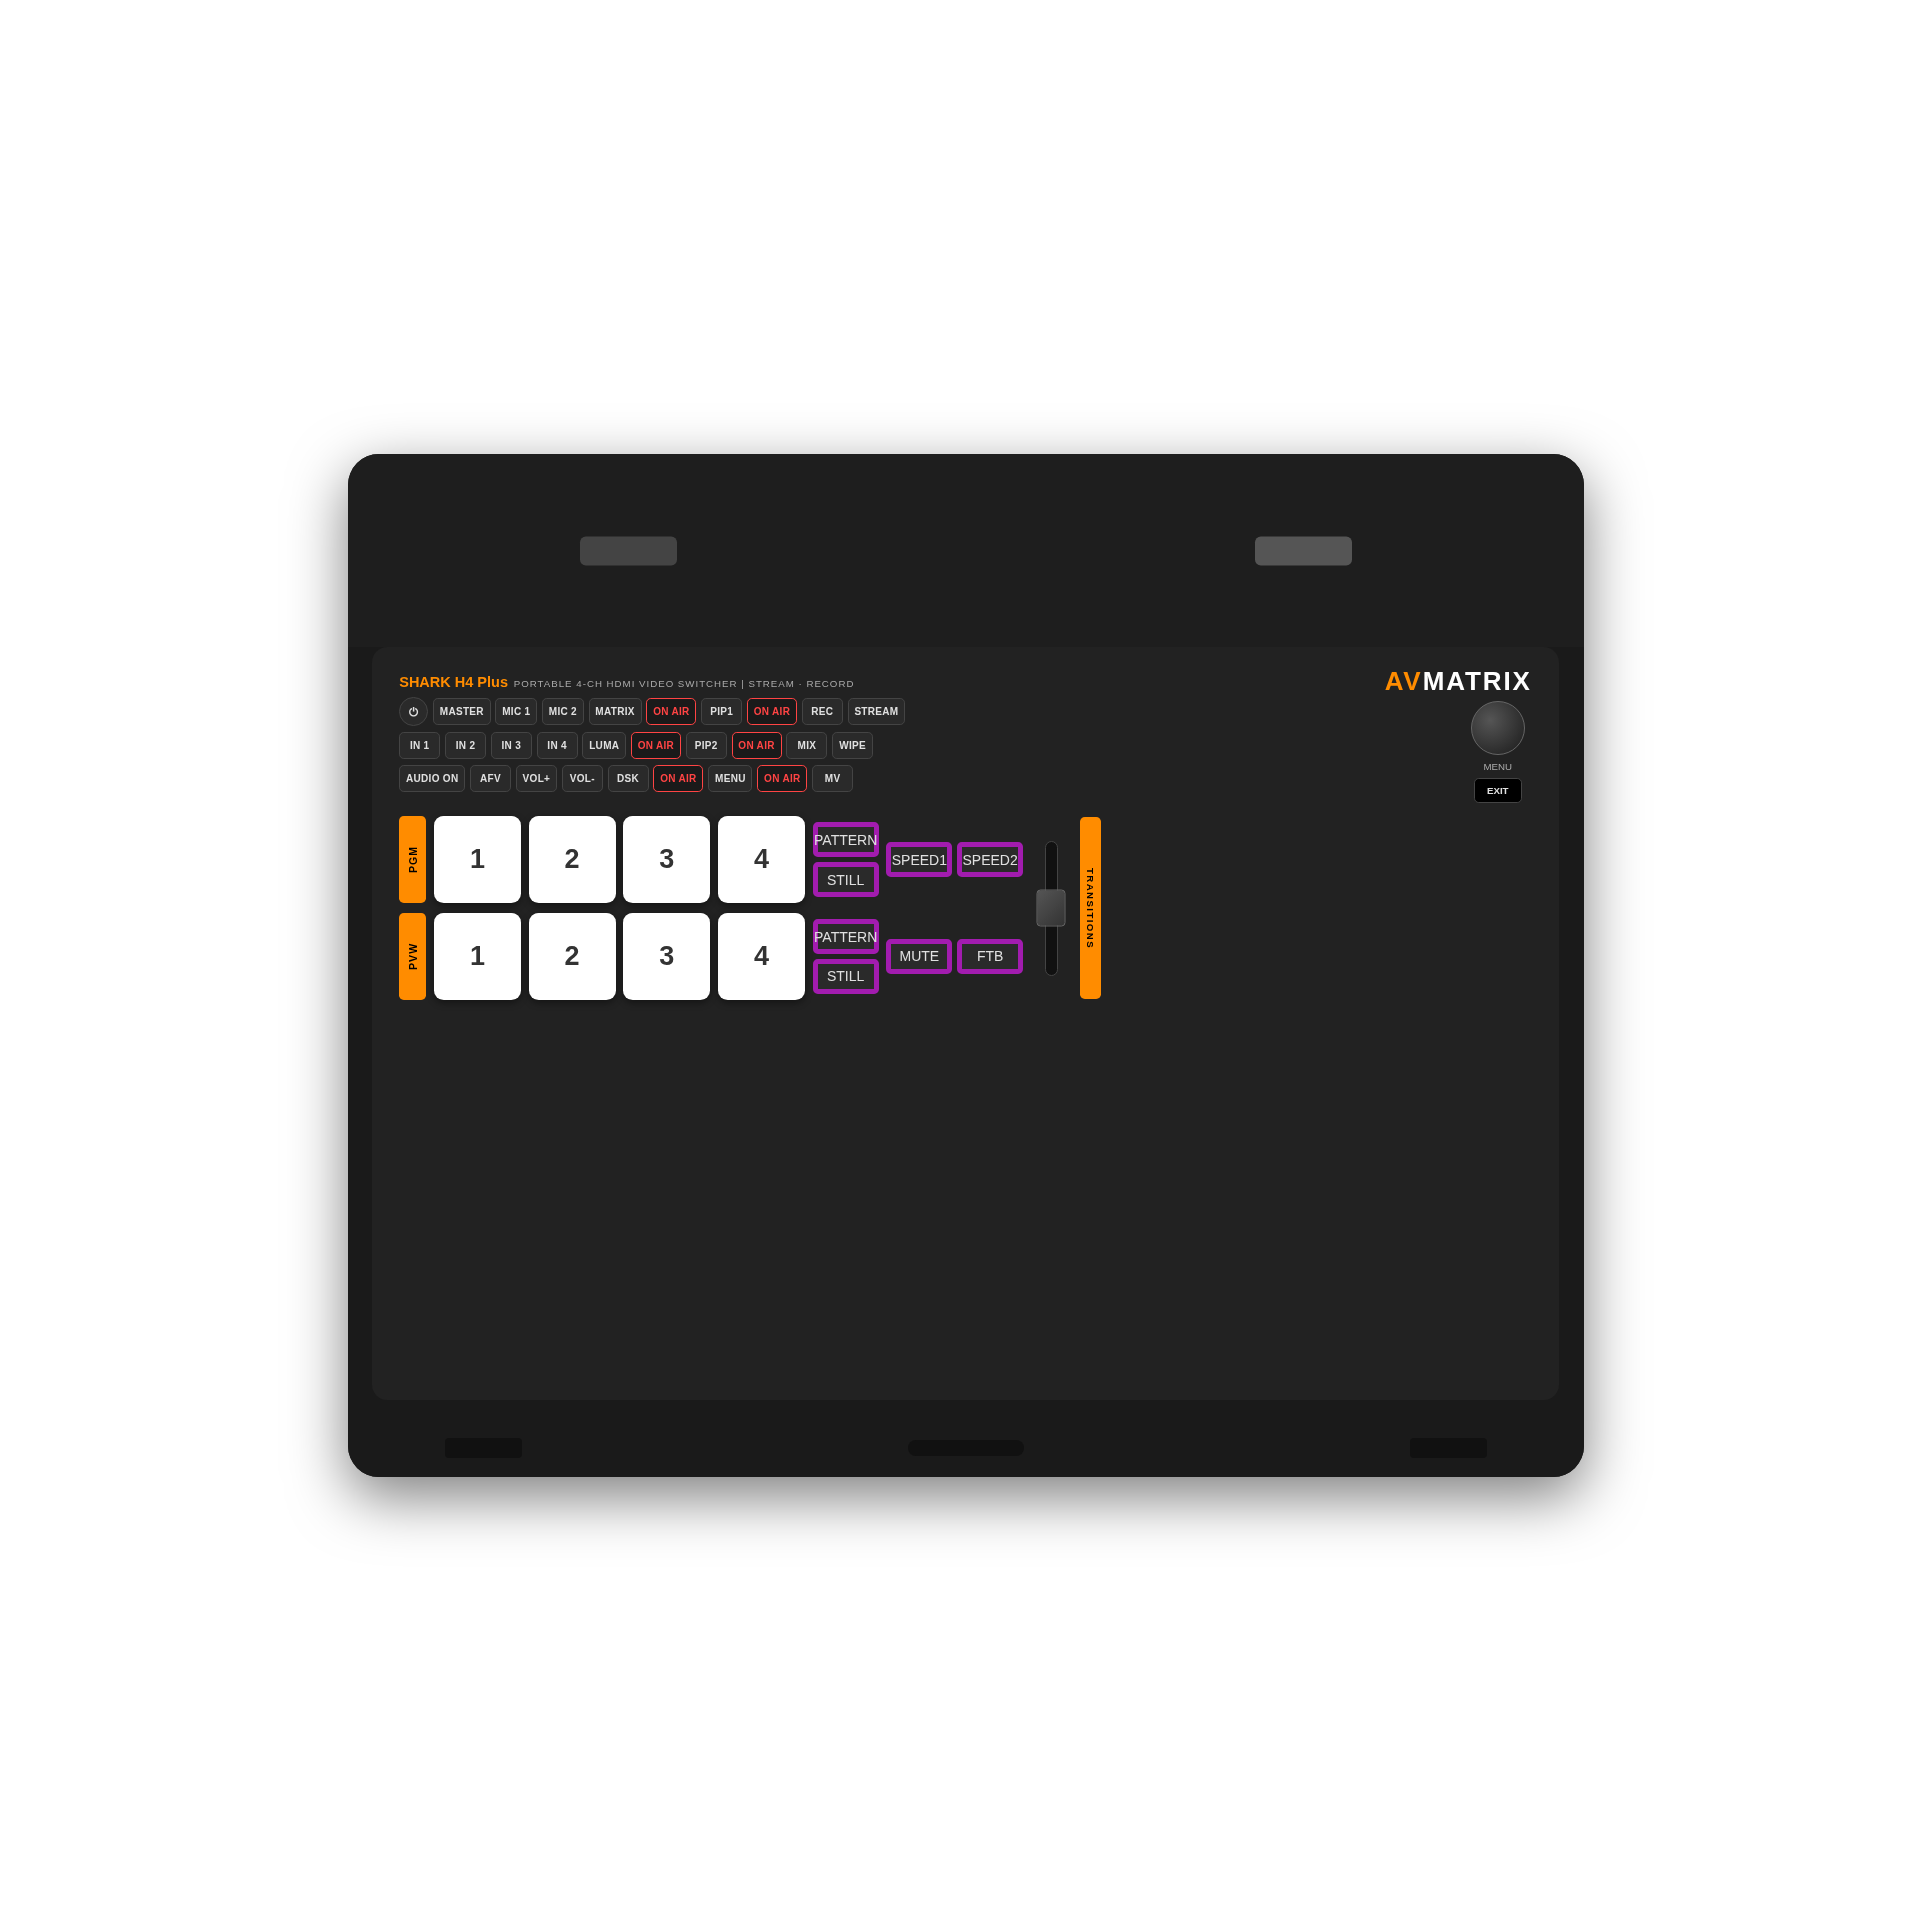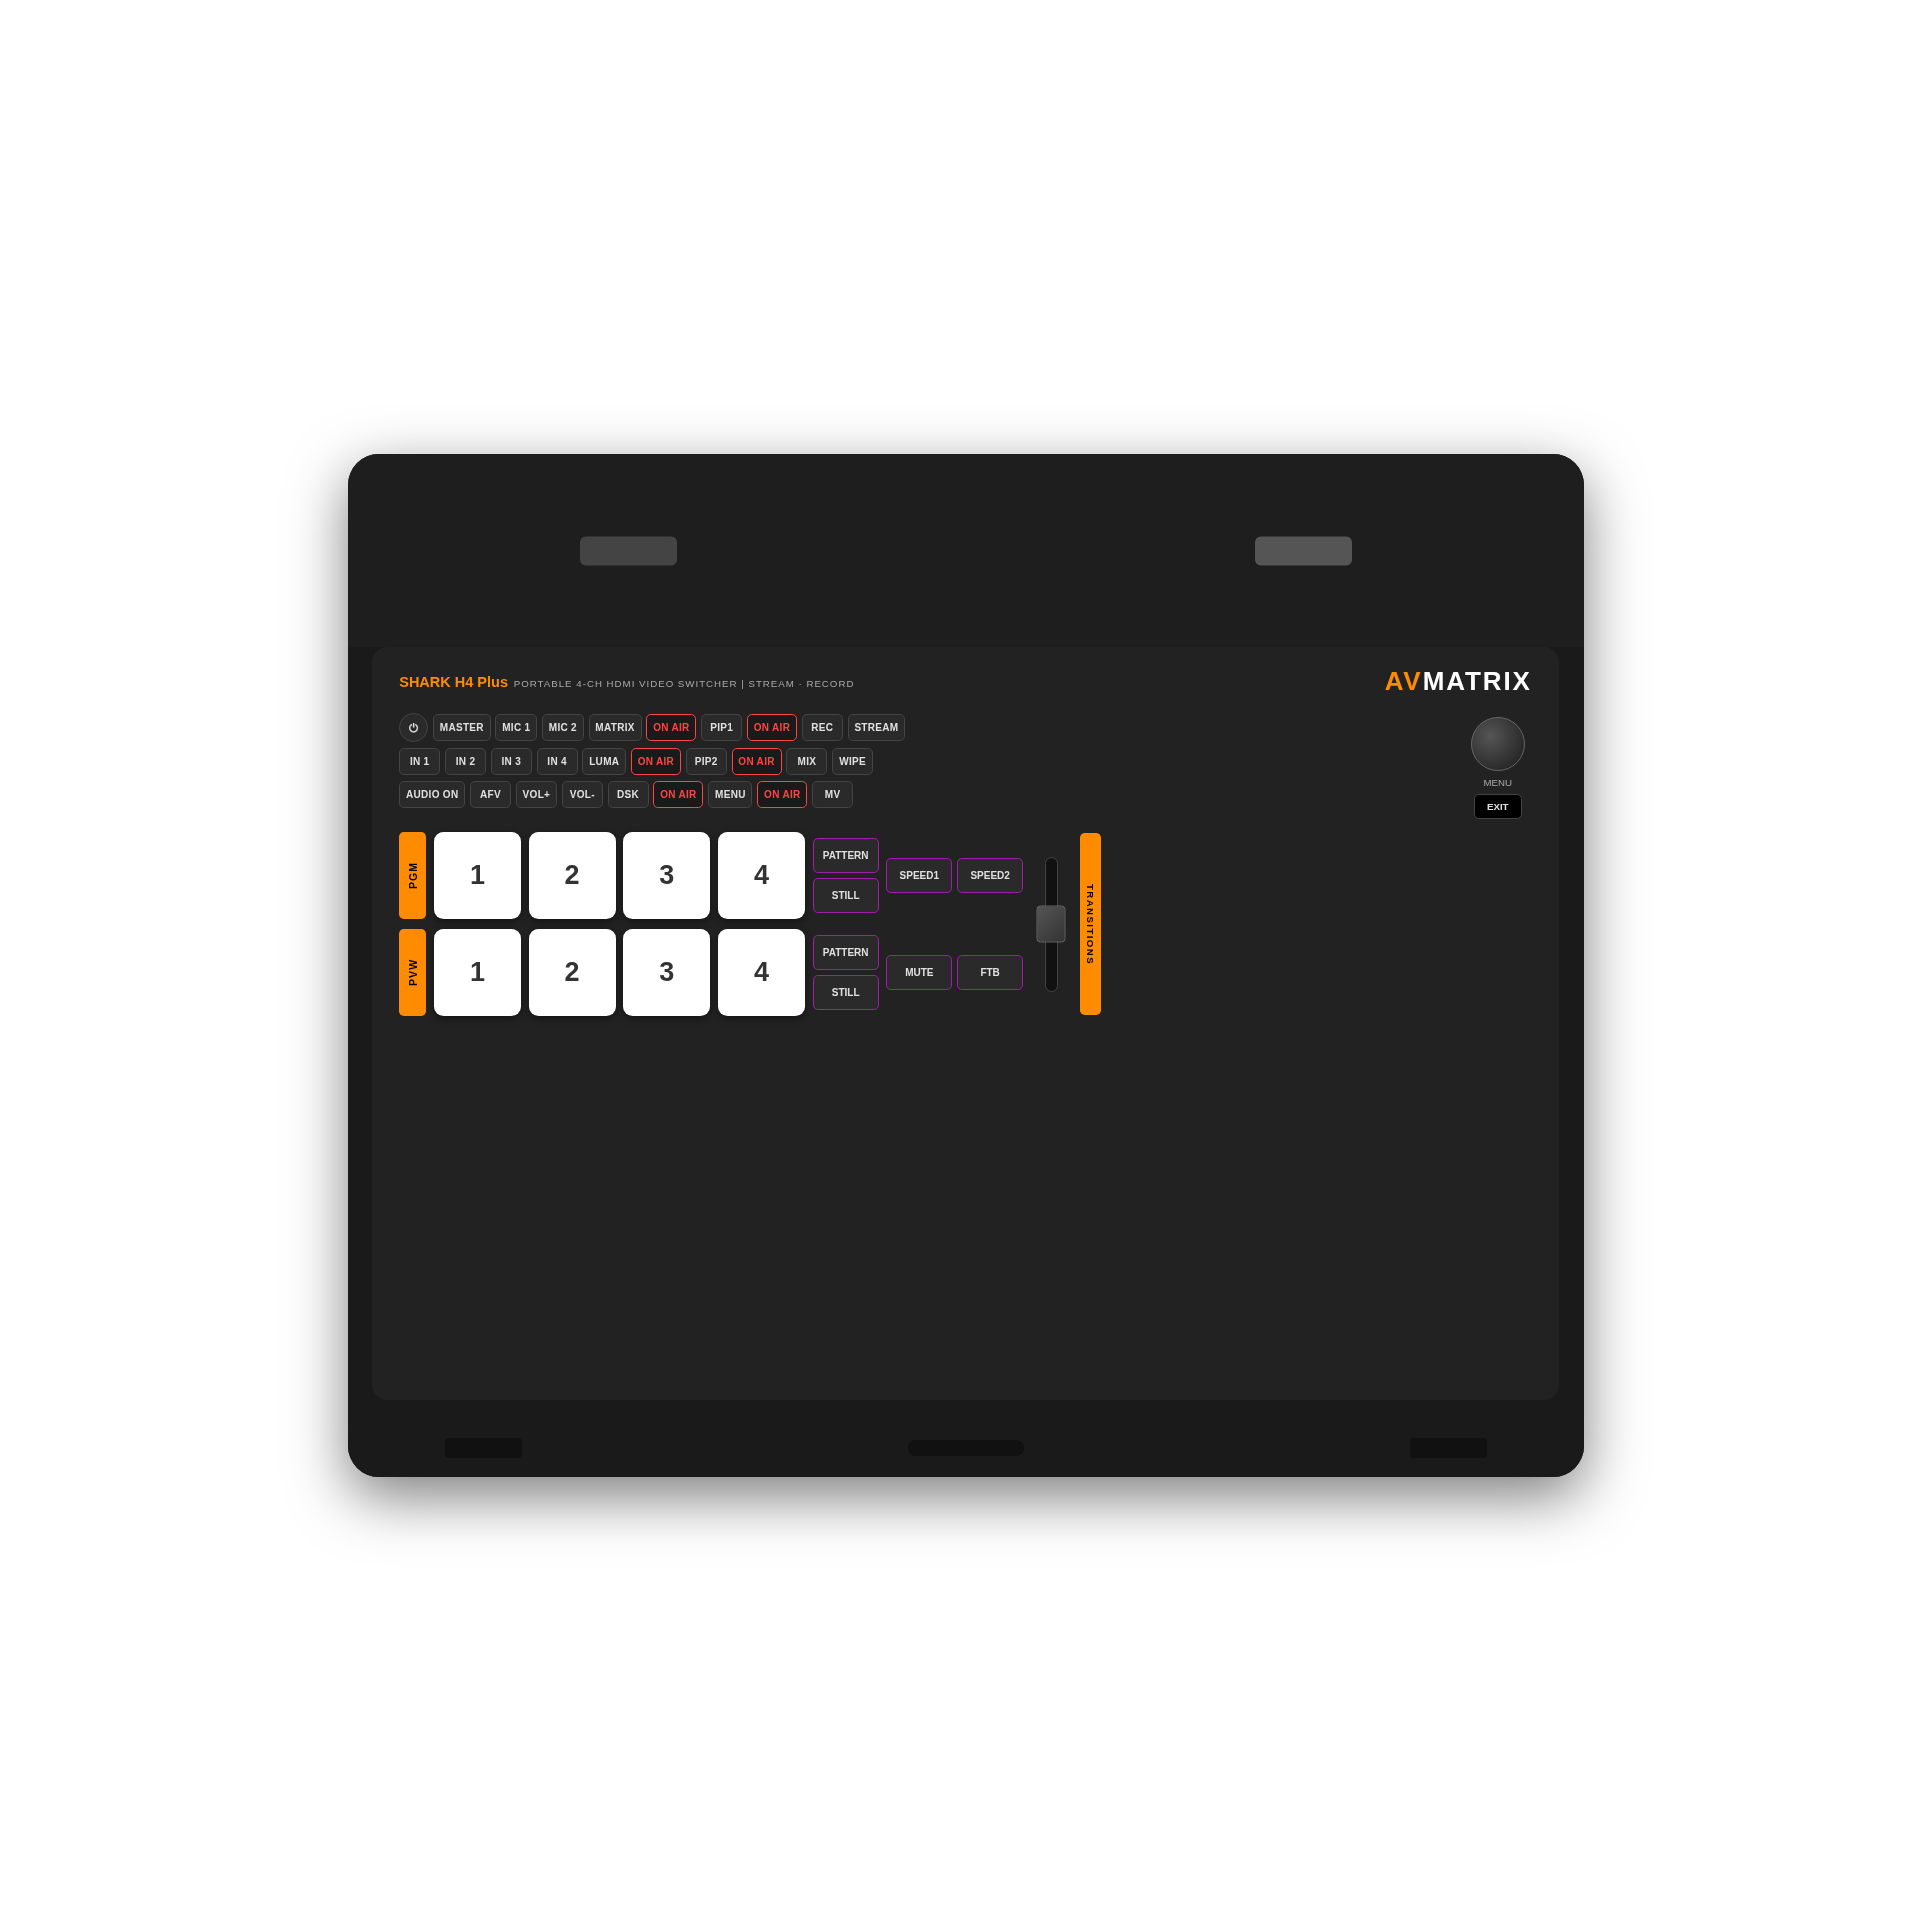--- a/index.html
+++ b/index.html
@@ -67,21 +67,21 @@
       flex: 1;
       margin: 0 auto 19.3px auto;
       position: relative;
     }
 
     
     .brand-row {
       display: flex;
       align-items: center;
       justify-content: space-between;
-      margin-bottom: 16px;
+      margin-bottom: 0;
       text-align: center;
     }
 
     .brand-left {
       display: flex;
       align-items: baseline;
       gap: 5.8px;
     }
 
     .brand-shark {
@@ -224,25 +224,25 @@
       display: flex;
       flex-direction: column;
       gap: 4.8px;
       justify-content: center;
     }
 
     .xs-btn {
       height: 35px;
       width: 66px;
       background: #2a2a2a;
-      border: 1px solid #a21caf;
+      border: 5px solid #a21caf;
       border-radius: 4.8px;
       color: #e0e0e0;
-      font-size: 10px;
-      font-weight: bold;
+      font-size: 14px;
+      font-weight: normal;
       display: flex;
       align-items: center;
       justify-content: center;
       cursor: pointer;
     }
 
     
     .fader-col {
       display: flex;
       flex-direction: column;

